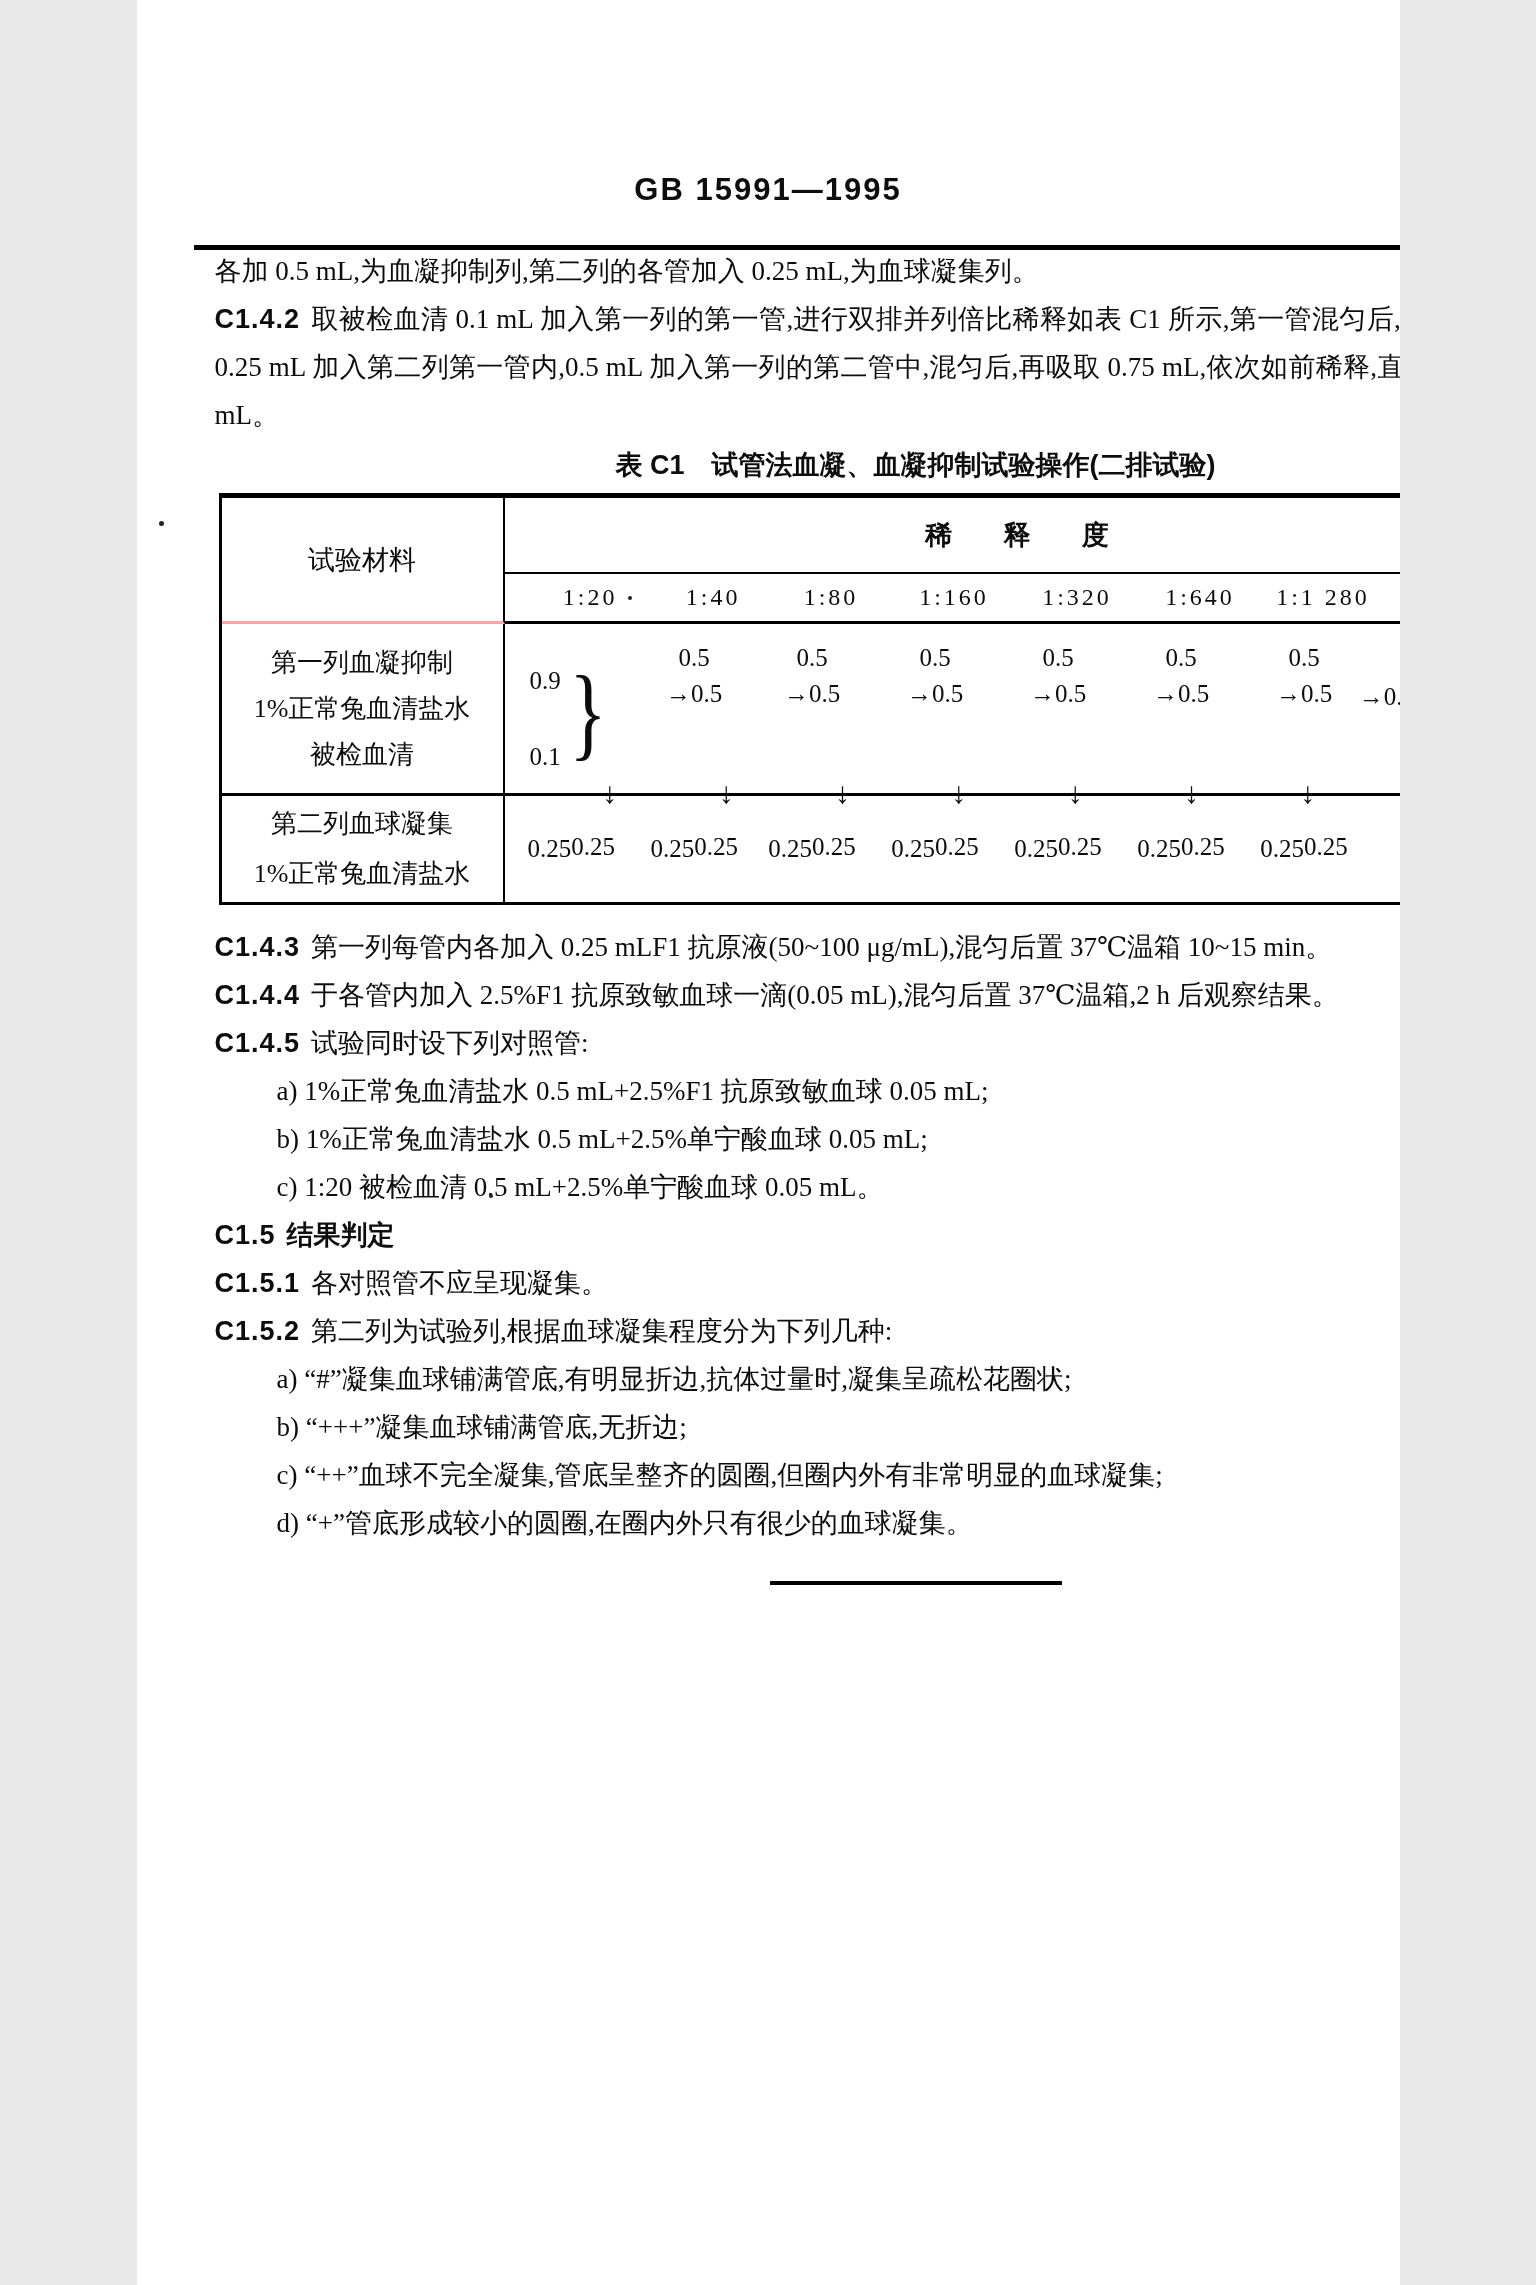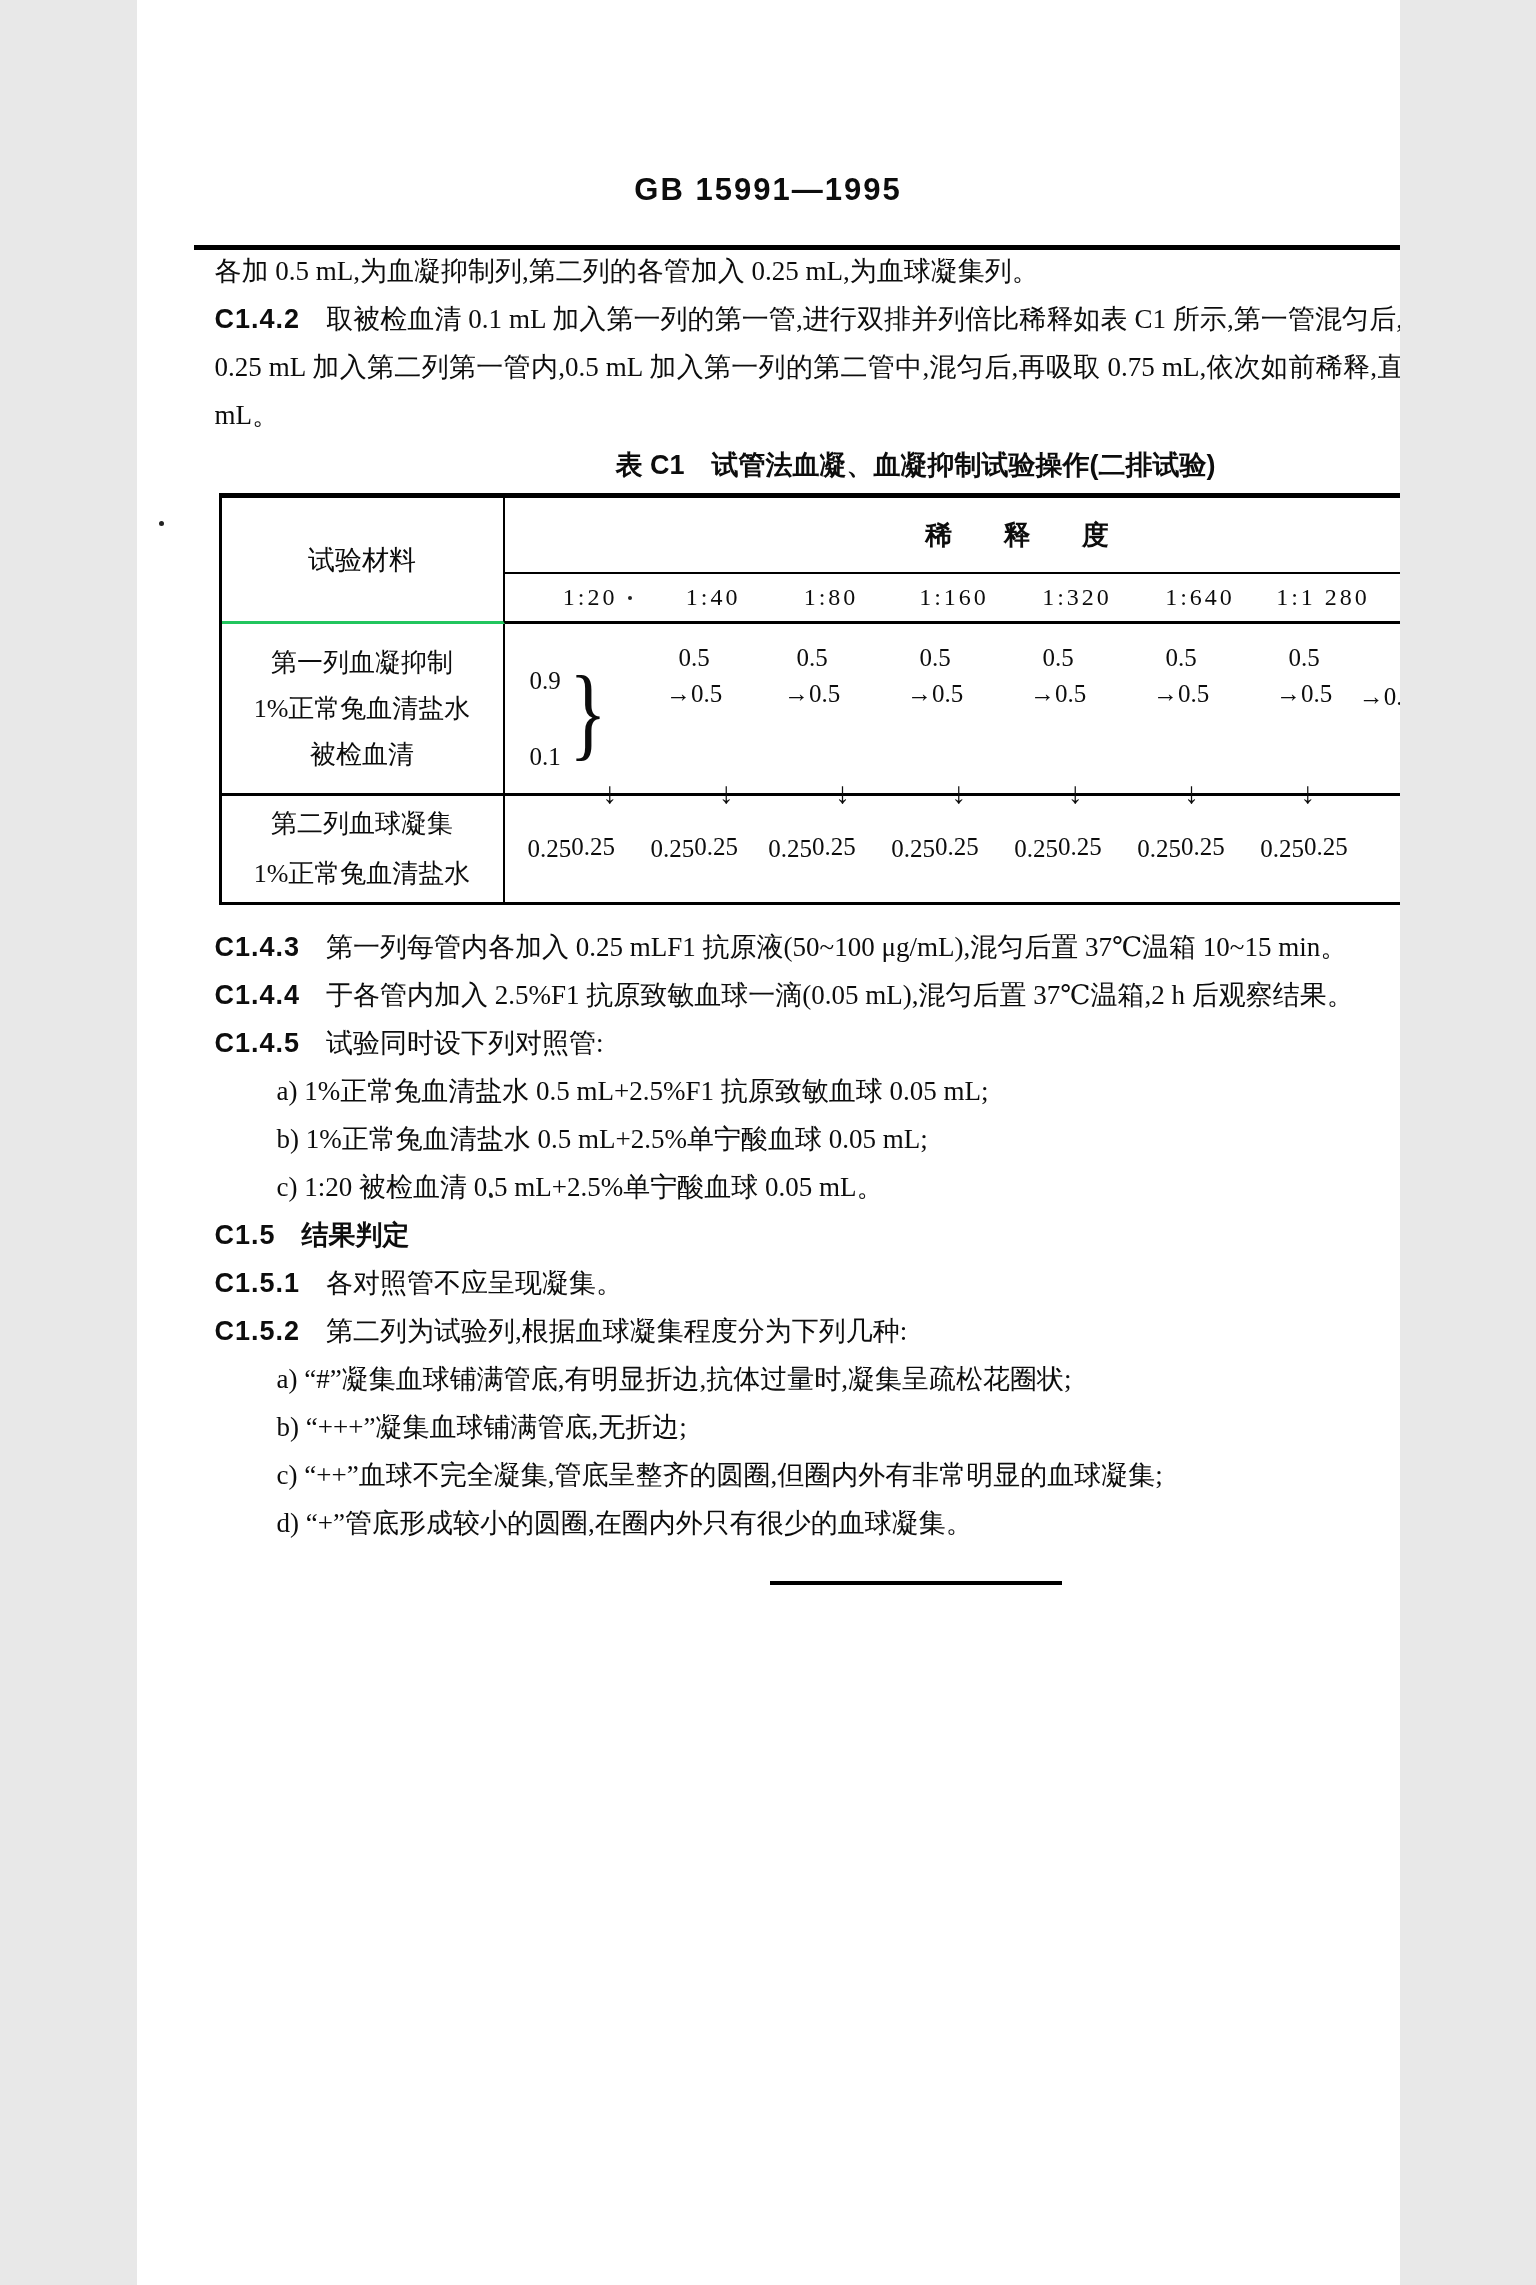--- a/index.html
+++ b/index.html
@@ -13,38 +13,38 @@
     font-family:"Liberation Sans","DejaVu Sans",sans-serif;
     font-weight:bold;font-size:31px;letter-spacing:2px;
   }
   .header-rule{position:absolute;top:245px;left:57px;width:1423px;height:5px;background:#000;}
   .content{position:absolute;top:247px;left:78px;width:1402px;font-size:27px;line-height:48px;}
   p{margin:0;}
   .line{white-space:nowrap;}
   .para{text-align:justify;}
   .sl{
     font-family:"Liberation Sans","DejaVu Sans",sans-serif;
-    font-weight:bold;margin-right:26px;letter-spacing:1px;
+    font-weight:bold;margin-right:11px;letter-spacing:1px;
   }
   .head b{font-family:"Liberation Sans","DejaVu Sans",sans-serif;}
   .indent{padding-left:62px;}
   .caption{
     text-align:center;font-weight:bold;font-size:27px;line-height:44px;margin:4px 0 6px 0;
     font-family:"Liberation Sans","DejaVu Sans",sans-serif;
   }
   
   .gb-table{
     margin-left:4px;width:1308px;
     border:3px solid #000;border-top-width:5px;
     display:grid;grid-template-columns:283px 1fr;grid-template-rows:76px 50px 172px 106px;
     font-size:25px;line-height:normal;
   }
   .cell{box-sizing:border-box;}
   .c-material{
-    grid-column:1;grid-row:1/3;border-right:2px solid #000;border-bottom:3px solid #22c55e;
+    grid-column:1;grid-row:1/3;border-right:2px solid #000;border-bottom:3px solid #fca5a5;
     display:flex;align-items:center;justify-content:center;font-size:27px;
   }
   .c-dilhead{
     grid-column:2;grid-row:1;border-bottom:2px solid #000;
     display:flex;align-items:center;justify-content:center;font-size:27px;
   }
   .dilhead-text{letter-spacing:1.9em;padding-left:1.9em;font-weight:bold;font-family:"Liberation Sans","DejaVu Sans",sans-serif;}
   .c-dilrow{grid-column:2;grid-row:2;border-bottom:3px solid #000;display:flex;align-items:center;font-size:24px;}
   .c-r1label{
     grid-column:1;grid-row:3;border-right:2px solid #000;border-bottom:3px solid #000;

